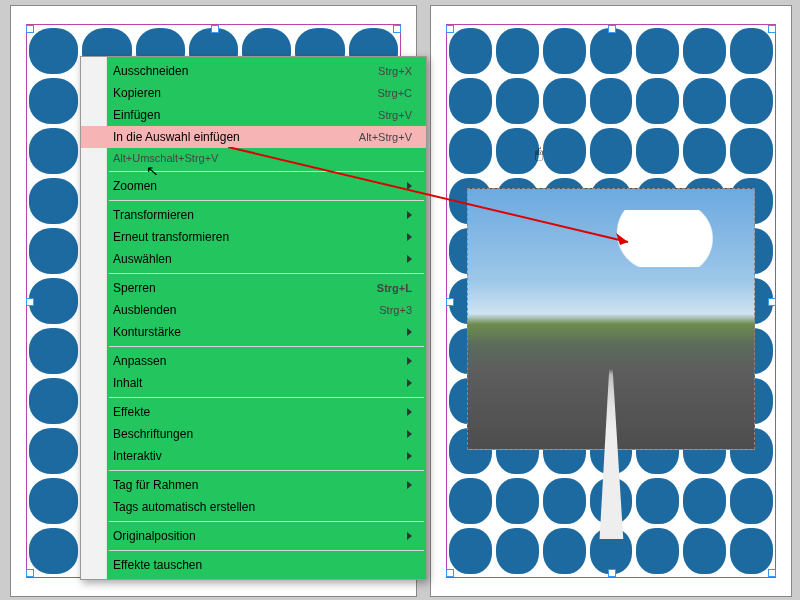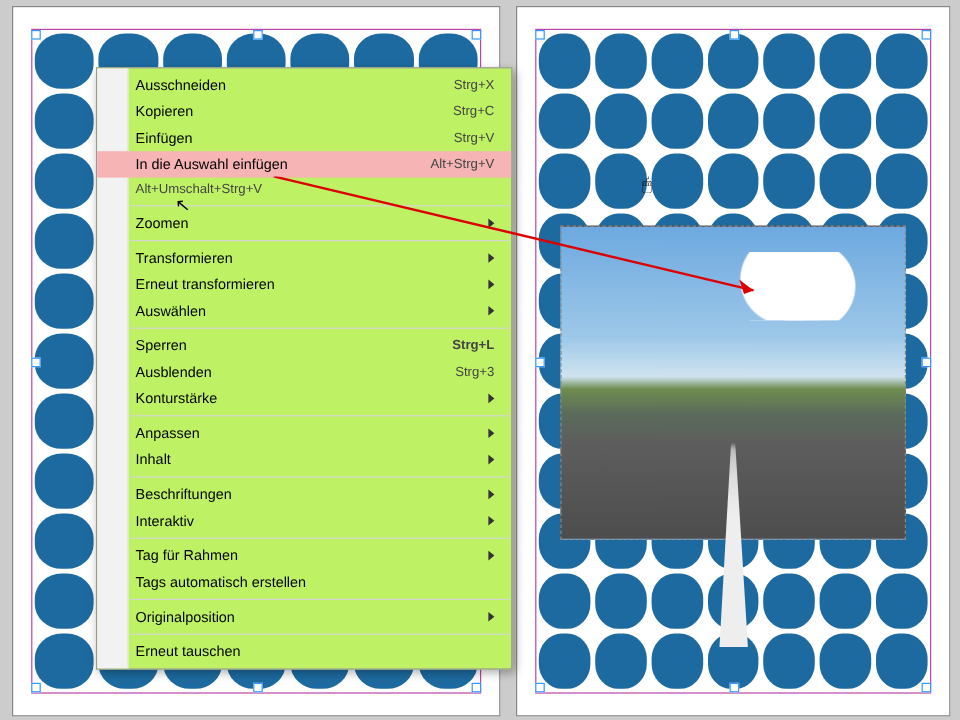--- a/index.html
+++ b/index.html
@@ -14,21 +14,21 @@
   .handle{position:absolute;width:6px;height:6px;background:#fff;border:1px solid #39f}
   .h-tl{left:-3px;top:-3px}.h-tr{right:-3px;top:-3px}.h-bl{left:-3px;bottom:-3px}.h-br{right:-3px;bottom:-3px}
   .h-tm{left:50%;top:-3px;margin-left:-3px}.h-bm{left:50%;bottom:-3px;margin-left:-3px}
   .h-ml{left:-3px;top:50%;margin-top:-3px}.h-mr{right:-3px;top:50%;margin-top:-3px}
 
   .road{position:absolute;left:18px;top:160px;right:18px;height:260px;border:1px dashed #888;background:
     linear-gradient(to bottom,#6da9e0 0%,#9cc7e8 35%,#cfe3f0 48%,#6f8c50 52%,#5b6b5b 60%,#5d5d5d 70%,#4d4d4d 100%)}
   .road .cloud{position:absolute;width:38%;height:22%;top:8%;left:50%;background:radial-gradient(circle at 40% 40%,#fff 50%,transparent 52%),radial-gradient(circle at 60% 50%,#fff 50%,transparent 52%)}
   .road .stripe{position:absolute;left:49%;top:55%;width:2%;height:45%;background:linear-gradient(to bottom,transparent 0,#bbb 20%,#eee 80%);transform:perspective(60px) rotateX(50deg)}
   
-  .menu{position:absolute;left:80px;top:56px;width:345px;background:#bef264;border:1px solid #999;box-shadow:2px 3px 8px rgba(0,0,0,.35);padding:3px 0}
+  .menu{position:absolute;left:80px;top:56px;width:345px;background:#22c55e;border:1px solid #999;box-shadow:2px 3px 8px rgba(0,0,0,.35);padding:3px 0}
   .menu .sidebar{position:absolute;left:0;top:0;bottom:0;width:25px;background:#f2f2f2;border-right:1px solid #e4e4e4}
   .menu-item{position:relative;padding:4px 14px 4px 32px;display:flex;justify-content:space-between;align-items:center;cursor:default}
   .menu-item .lbl{white-space:nowrap}
   .menu-item .sc{color:#444;font-size:11px}
   .menu-item.hl{background:#f6b4b4}
   .menu-item .arr{width:0;height:0;border-left:5px solid #333;border-top:4px solid transparent;border-bottom:4px solid transparent;margin-left:6px}
   .sep{height:1px;background:#d6d6d6;margin:3px 2px 3px 28px}
 
   .arrow{position:absolute;left:228px;top:147px;width:420px;height:110px;pointer-events:none}
   .arrow line{stroke:#d00;stroke-width:2}
@@ -316,20 +316,26 @@
         </span>
       </div>
       <div class="menu-item">
         <span class="lbl">Inhalt</span>
         <span style="display: flex; align-items: center;">
           <span class="arr"></span>
         </span>
       </div>
       <div class="sep"></div>
       <div class="menu-item">
+        <span class="lbl">Effekte</span>
+        <span style="display: flex; align-items: center;">
+          <span class="arr"></span>
+        </span>
+      </div>
+      <div class="menu-item">
         <span class="lbl">Beschriftungen</span>
         <span style="display: flex; align-items: center;">
           <span class="arr"></span>
         </span>
       </div>
       <div class="menu-item">
         <span class="lbl">Interaktiv</span>
         <span style="display: flex; align-items: center;">
           <span class="arr"></span>
         </span>
@@ -347,21 +353,21 @@
       </div>
       <div class="sep"></div>
       <div class="menu-item">
         <span class="lbl">Originalposition</span>
         <span style="display: flex; align-items: center;">
           <span class="arr"></span>
         </span>
       </div>
       <div class="sep"></div>
       <div class="menu-item">
-        <span class="lbl">Erneut tauschen</span>
+        <span class="lbl">Effekte tauschen</span>
         <span style="display: flex; align-items: center;"></span>
       </div>
     </div>
 
   <svg class="arrow">
     <line x1="0" y1="0" x2="400" y2="95"></line>
     <polygon points="400,95 388,86 392,98"></polygon>
   </svg>
 
   <div class="cursor">↖</div>

